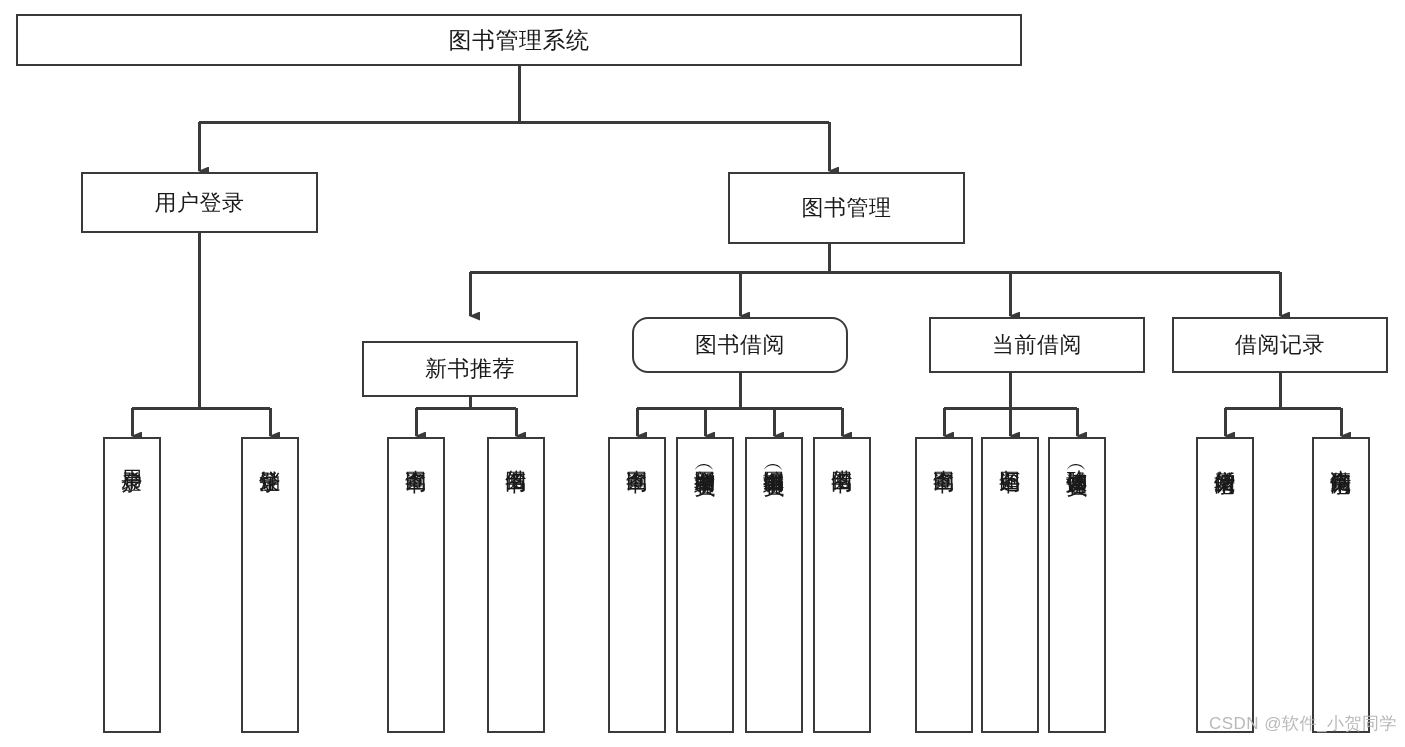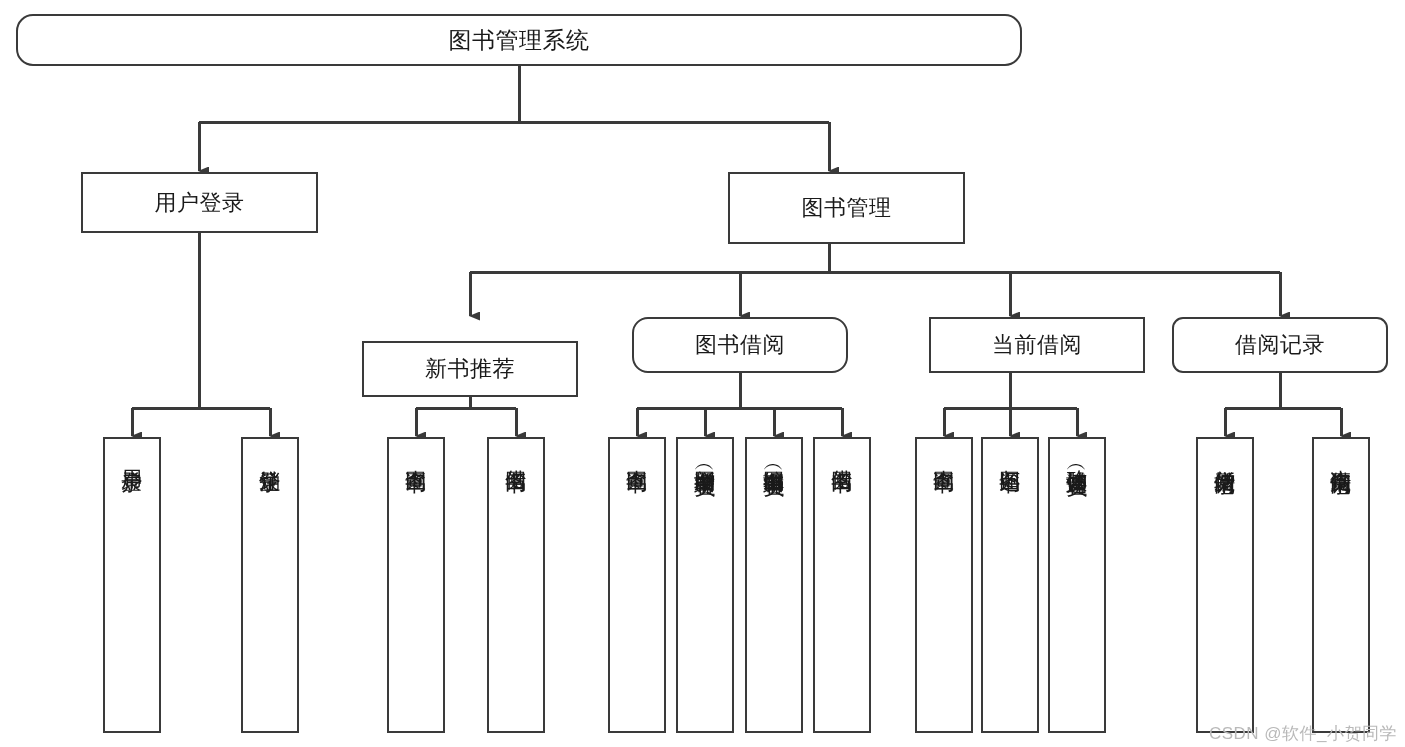--- a/index.html
+++ b/index.html
@@ -60,21 +60,21 @@
     text-orientation: upright;
     -webkit-text-orientation: upright;
     font-size: 21px;
     line-height: 1.12;
     letter-spacing: 1px;
     white-space: nowrap;
   }
   #watermark {
     position: absolute;
     right: 8px;
-    bottom: 2px;
+    bottom: 12px;
     font-size: 17px;
     color: #b9b9b9;
     letter-spacing: 0.5px;
     user-select: none;
     white-space: nowrap;
   }
 </style>
 </head>
 <body>
 
@@ -124,39 +124,39 @@
         <line x1="1077" y1="408" x2="1077" y2="436" stroke="#3a3a3a" stroke-width="3" shape-rendering="crispEdges" marker-end="url(#arrowhead)"></line>
         <g></g>
         <line x1="1280" y1="373" x2="1280" y2="408" stroke="#3a3a3a" stroke-width="3" shape-rendering="crispEdges"></line>
         <line x1="1225" y1="408" x2="1341" y2="408" stroke="#3a3a3a" stroke-width="3" shape-rendering="crispEdges"></line>
         <line x1="1225" y1="408" x2="1225" y2="436" stroke="#3a3a3a" stroke-width="3" shape-rendering="crispEdges" marker-end="url(#arrowhead)"></line>
         <line x1="1341" y1="408" x2="1341" y2="436" stroke="#3a3a3a" stroke-width="3" shape-rendering="crispEdges" marker-end="url(#arrowhead)"></line>
       </g>
   </svg>
 
   <div id="node-layer">
-      <div class="node-box node-root node-h" style="left: 16px; top: 14px; width: 1006px; height: 52px; border-radius: 17px;">
+      <div class="node-box node-root node-h" style="left: 16px; top: 14px; width: 1006px; height: 52px;">
         <span class="node-label">图书管理系统</span>
       </div>
       <div class="node-box node-level2 node-h" style="left: 81px; top: 172px; width: 237px; height: 61px;">
         <span class="node-label">用户登录</span>
       </div>
       <div class="node-box node-level2 node-h" style="left: 728px; top: 172px; width: 237px; height: 72px;">
         <span class="node-label">图书管理</span>
       </div>
       <div class="node-box node-level3 node-h" style="left: 362px; top: 317px; width: 216px; height: 56px; margin-top: 24px;">
         <span class="node-label">新书推荐</span>
       </div>
       <div class="node-box node-level3 node-h" style="left: 632px; top: 317px; width: 216px; height: 56px; border-radius: 16px;">
         <span class="node-label">图书借阅</span>
       </div>
       <div class="node-box node-level3 node-h" style="left: 902px; top: 317px; width: 216px; height: 56px; margin-left: 27px;">
         <span class="node-label">当前借阅</span>
       </div>
-      <div class="node-box node-level3 node-h" style="left: 1172px; top: 317px; width: 216px; height: 56px; border-radius: 11px;">
+      <div class="node-box node-level3 node-h" style="left: 1172px; top: 317px; width: 216px; height: 56px;">
         <span class="node-label">借阅记录</span>
       </div>
       <div class="node-box node-leaf node-v" style="left: 103px; top: 437px; width: 58px; height: 296px;">
         <span class="node-label">用户登录</span>
       </div>
       <div class="node-box node-leaf node-v" style="left: 241px; top: 437px; width: 58px; height: 296px;">
         <span class="node-label">注销登录</span>
       </div>
       <div class="node-box node-leaf node-v" style="left: 387px; top: 437px; width: 58px; height: 296px;">
         <span class="node-label">查询图书</span>

